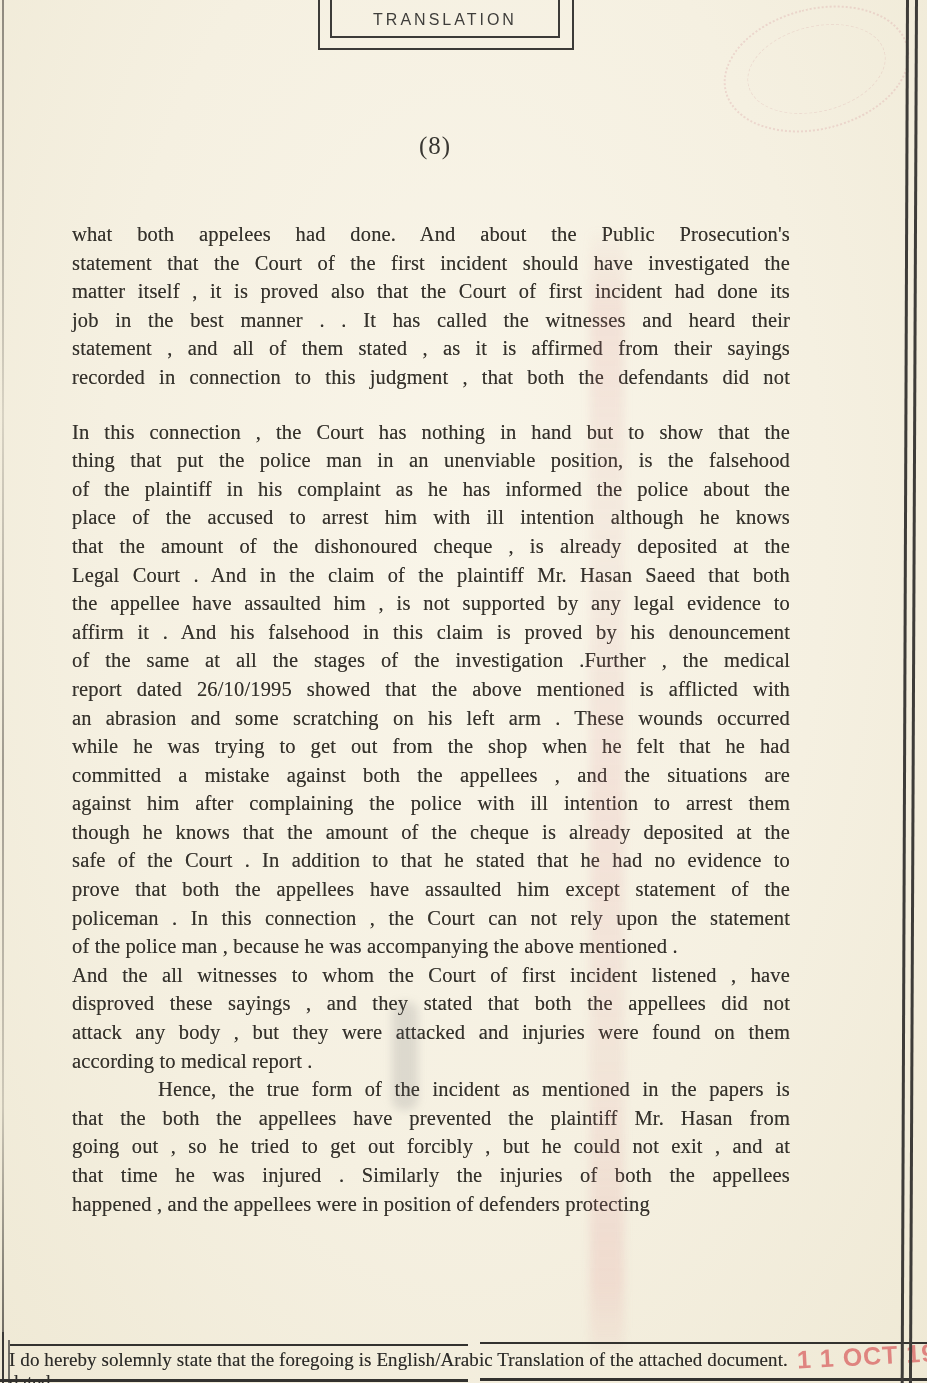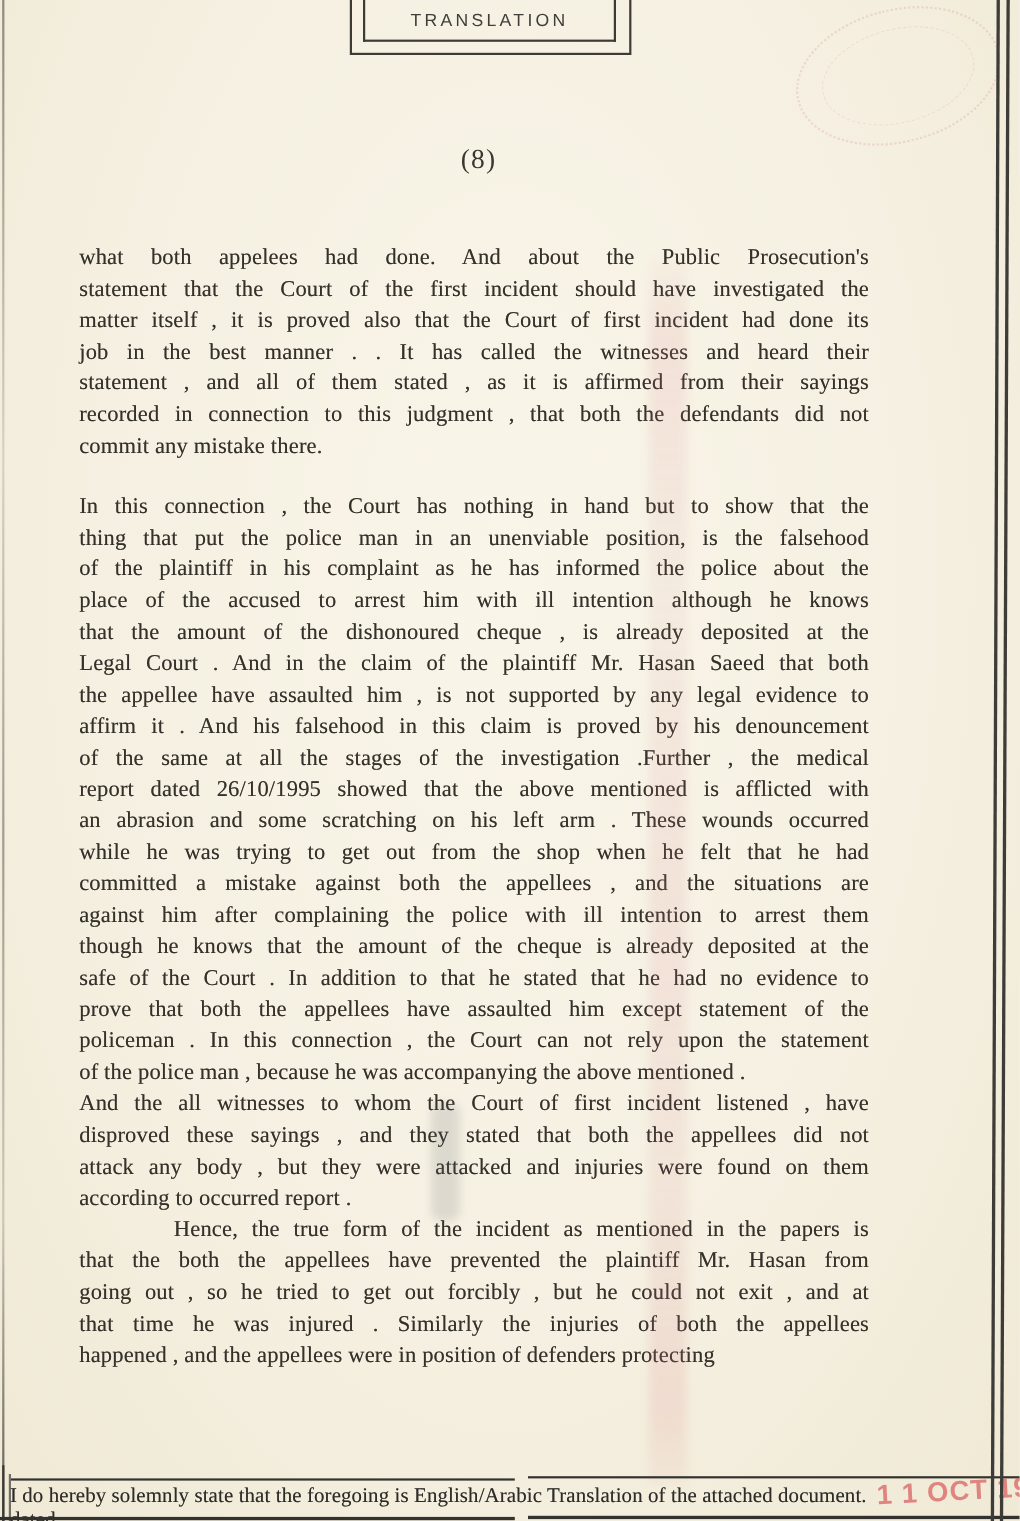--- a/index.html
+++ b/index.html
@@ -129,21 +129,20 @@
   <div class="page-number">(8)</div>
 
   <div id="text-body" class="text-body">
       <div class="para">
         <div class="line">what both appelees had done. And about the Public Prosecution's</div>
         <div class="line">statement that the Court of the first incident should have investigated the</div>
         <div class="line">matter itself , it is proved also that the Court of first incident had done its</div>
         <div class="line">job in the best manner . . It has called the witnesses and heard their</div>
         <div class="line">statement , and all of them stated , as it is affirmed from their sayings</div>
         <div class="line">recorded in connection to this judgment , that both the defendants did not</div>
-        <div class="line last">commit any mistake there.</div>
       </div>
       <div class="para">
         <div class="line">In this connection , the Court has nothing in hand but to show that the</div>
         <div class="line">thing that put the police man in an unenviable position, is the falsehood</div>
         <div class="line">of the plaintiff in his complaint as he has informed the police about the</div>
         <div class="line">place of the accused to arrest him with ill intention although he knows</div>
         <div class="line">that the amount of the dishonoured cheque , is already deposited at the</div>
         <div class="line">Legal Court . And in the claim of the plaintiff Mr. Hasan Saeed that both</div>
         <div class="line">the appellee have assaulted him , is not supported by any legal evidence to</div>
         <div class="line">affirm it . And his falsehood in this claim is proved by his denouncement</div>
@@ -156,21 +155,21 @@
         <div class="line">though he knows that the amount of the cheque is already deposited at the</div>
         <div class="line">safe of the Court . In addition to that he stated that he had no evidence to</div>
         <div class="line">prove that both the appellees have assaulted him except statement of the</div>
         <div class="line">policeman . In this connection , the Court can not rely upon the statement</div>
         <div class="line last">of the police man , because he was accompanying the above mentioned .</div>
       </div>
       <div class="para">
         <div class="line">And the all witnesses to whom the Court of first incident listened , have</div>
         <div class="line">disproved these sayings , and they stated that both the appellees did not</div>
         <div class="line">attack any body , but they were attacked and injuries were found on them</div>
-        <div class="line last">according to occurred report .</div>
+        <div class="line last">according to medical report .</div>
       </div>
       <div class="para indent-first">
         <div class="line">Hence, the true form of the incident as mentioned in the papers is</div>
         <div class="line">that the both the appellees have prevented the plaintiff Mr. Hasan from</div>
         <div class="line">going out , so he tried to get out forcibly , but he could not exit , and at</div>
         <div class="line">that time he was injured . Similarly the injuries of both the appellees</div>
         <div class="line last">happened , and the appellees were in position of defenders protecting</div>
       </div>
     </div>
 

